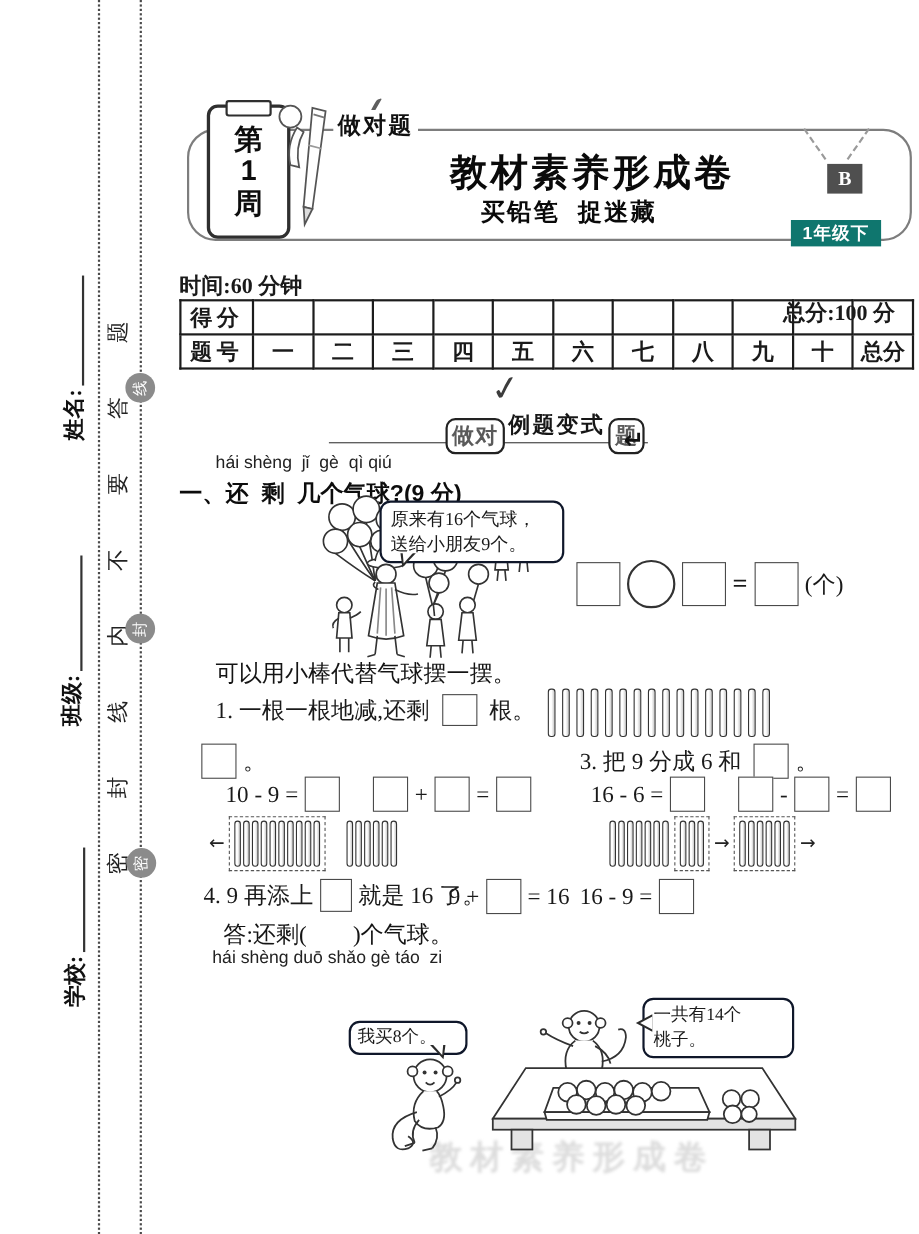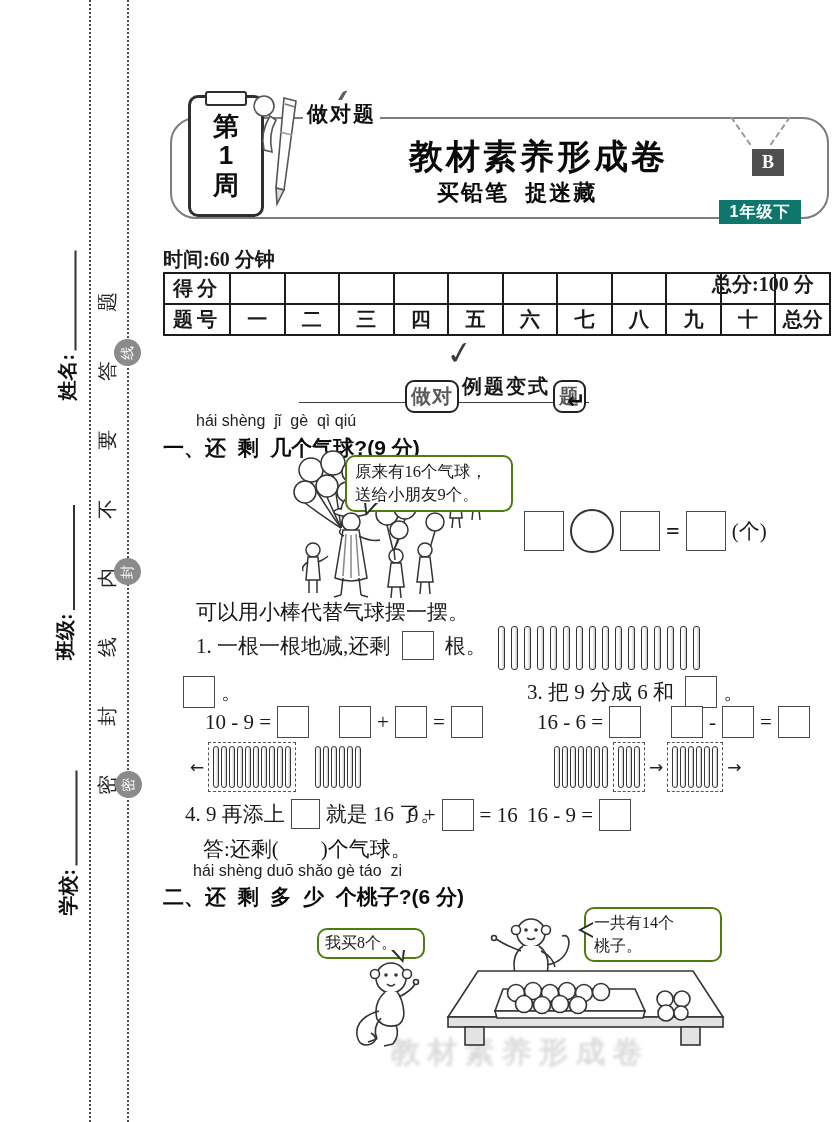--- a/index.html
+++ b/index.html
@@ -87,21 +87,21 @@
   #q1-title{left:163px;top:434px;}
   #q2-title{left:163px;top:883px;}
   .body-text{position:absolute;font-size:21px;color:#141414;white-space:pre;}
   #q1-helper{left:196px;top:598px;}
   #q1-answer{left:203px;top:835px;}
 
   .illus{position:absolute;z-index:1;}
   #balloon-svg{left:283px;top:450px;}
   #monkey-svg{left:303px;top:903px;}
 
-  .bubble{position:absolute;background:#fff;border:2px solid #4d7c0f;border-radius:10px;
+  .bubble{position:absolute;background:#fff;border:2px solid #0f172a;border-radius:10px;
           z-index:3;font-size:16.5px;line-height:1.42;padding:3px 8px;}
   #q1-bubble{left:345px;top:455px;width:148px;}
   #q1-bubble::before{content:"";position:absolute;left:13px;bottom:-13px;border:7px solid transparent;
                      border-top:13px solid #2b2b2b;transform:skewX(-22deg);}
   #q1-bubble::after{content:"";position:absolute;left:16px;bottom:-7px;border:5px solid transparent;
                     border-top:10px solid #fff;transform:skewX(-22deg);}
   #m-left-bubble{left:317px;top:928px;width:92px;font-size:16px;padding:2px 6px;}
   #m-left-bubble::before{content:"";position:absolute;right:14px;bottom:-13px;border:7px solid transparent;
                          border-top:13px solid #2b2b2b;transform:skewX(22deg);}
   #m-left-bubble::after{content:"";position:absolute;right:17px;bottom:-7px;border:5px solid transparent;
@@ -429,21 +429,20 @@
     <span>= 16</span>
   </div>
   <div class="eqrow" id="item4-c">
     <span>16 - 9 =</span>
     <span class="ans-box"></span>
   </div>
 
   <div class="body-text" id="q1-answer">答:还剩(　　)个气球。</div>
 
   <div class="pinyin" id="pinyin-q2">hái shèng duō shǎo gè táo  zi</div>
-  <div class="q-title" id="q2-title">二、还  剩  多  少  个桃子?(6 分)</div>
 
   <div class="watermark">
     <div class="w1">做对题</div>
     <div class="w2">教材素养形成卷</div>
   </div>
 
   <svg id="monkey-svg" class="illus" width="440" height="165" viewBox="0 0 440 165">
     <g stroke="#333" stroke-width="1.6" fill="none">
 
       <circle cx="228" cy="30" r="14" fill="#fff"></circle>

